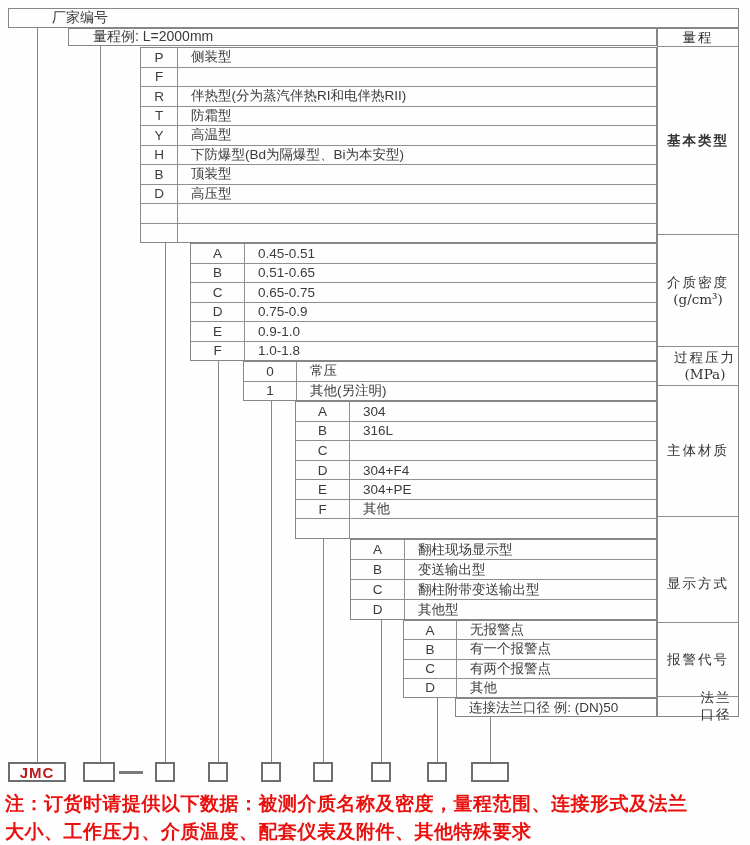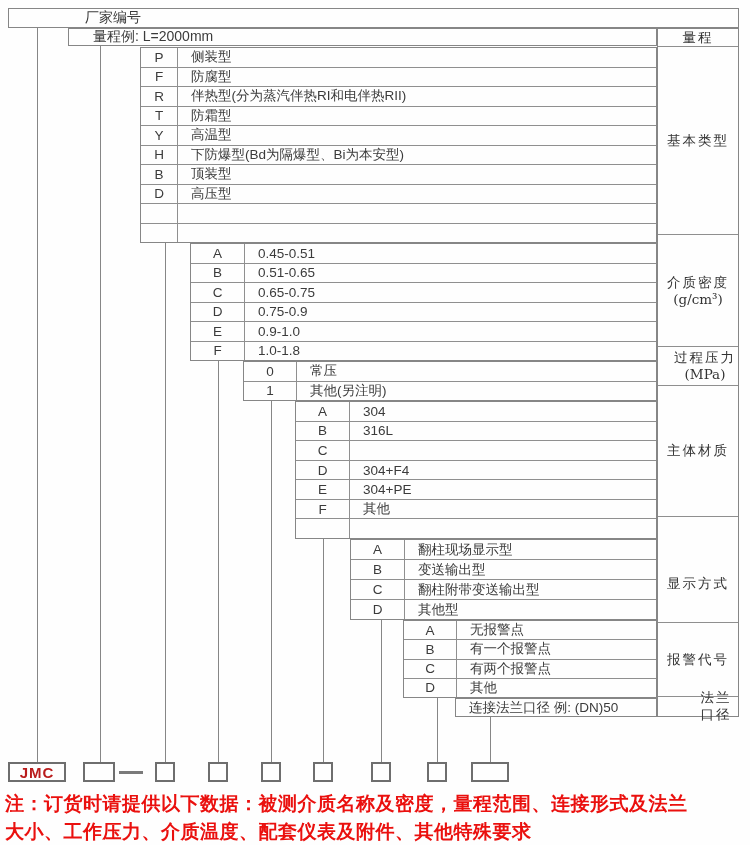--- a/index.html
+++ b/index.html
@@ -68,33 +68,33 @@
   }
   .toptext{
     display:flex;align-items:center;font-size:14px;white-space:nowrap;
   }
 </style>
 </head>
 <body>
 
 <div class="canvas">
 
-  <div class="box toptext" style="left:8px;top:8px;width:731px;height:20px;padding-left:76px;">
+  <div class="box toptext" style="left:8px;top:8px;width:731px;height:20px;padding-left:43px;">
     <span>厂家编号</span>
   </div>
 
   <div class="box toptext" style="left:68px;top:28px;width:589px;height:18px;padding-left:24px;">
     <span>量程例: L=2000mm</span>
   </div>
 
   <div class="labelcol">
     <div class="labelcell" style="height:18px;">
       <span>量程</span>
     </div>
-    <div class="labelcell" style="height:197px;">
+    <div class="labelcell" style="height:197px;font-weight:bold;">
       <span>基本类型</span>
     </div>
     <div class="labelcell" style="height:118px;">
       <span>介质密度</span>
       <span style="letter-spacing:0;">(g/cm³)</span>
     </div>
     <div class="labelcell" style="height:40px;padding-left:14px;">
       <span>过程压力</span>
       <span style="letter-spacing:0;">(MPa)</span>
     </div>
@@ -112,21 +112,20 @@
     </div>
   </div>
 
   <div class="tbl" style="left:140px;top:47px;width:517px;height:196px;">
     <div class="trow">
         <div class="code" style="width:36px">P</div>
         <div class="desc">侧装型</div>
       </div>
     <div class="trow">
         <div class="code" style="width:36px">F</div>
-        <div class="desc">防腐型</div>
       </div>
     <div class="trow">
         <div class="code" style="width:36px">R</div>
         <div class="desc">伴热型(分为蒸汽伴热RI和电伴热RII)</div>
       </div>
     <div class="trow">
         <div class="code" style="width:36px">T</div>
         <div class="desc">防霜型</div>
       </div>
     <div class="trow">

